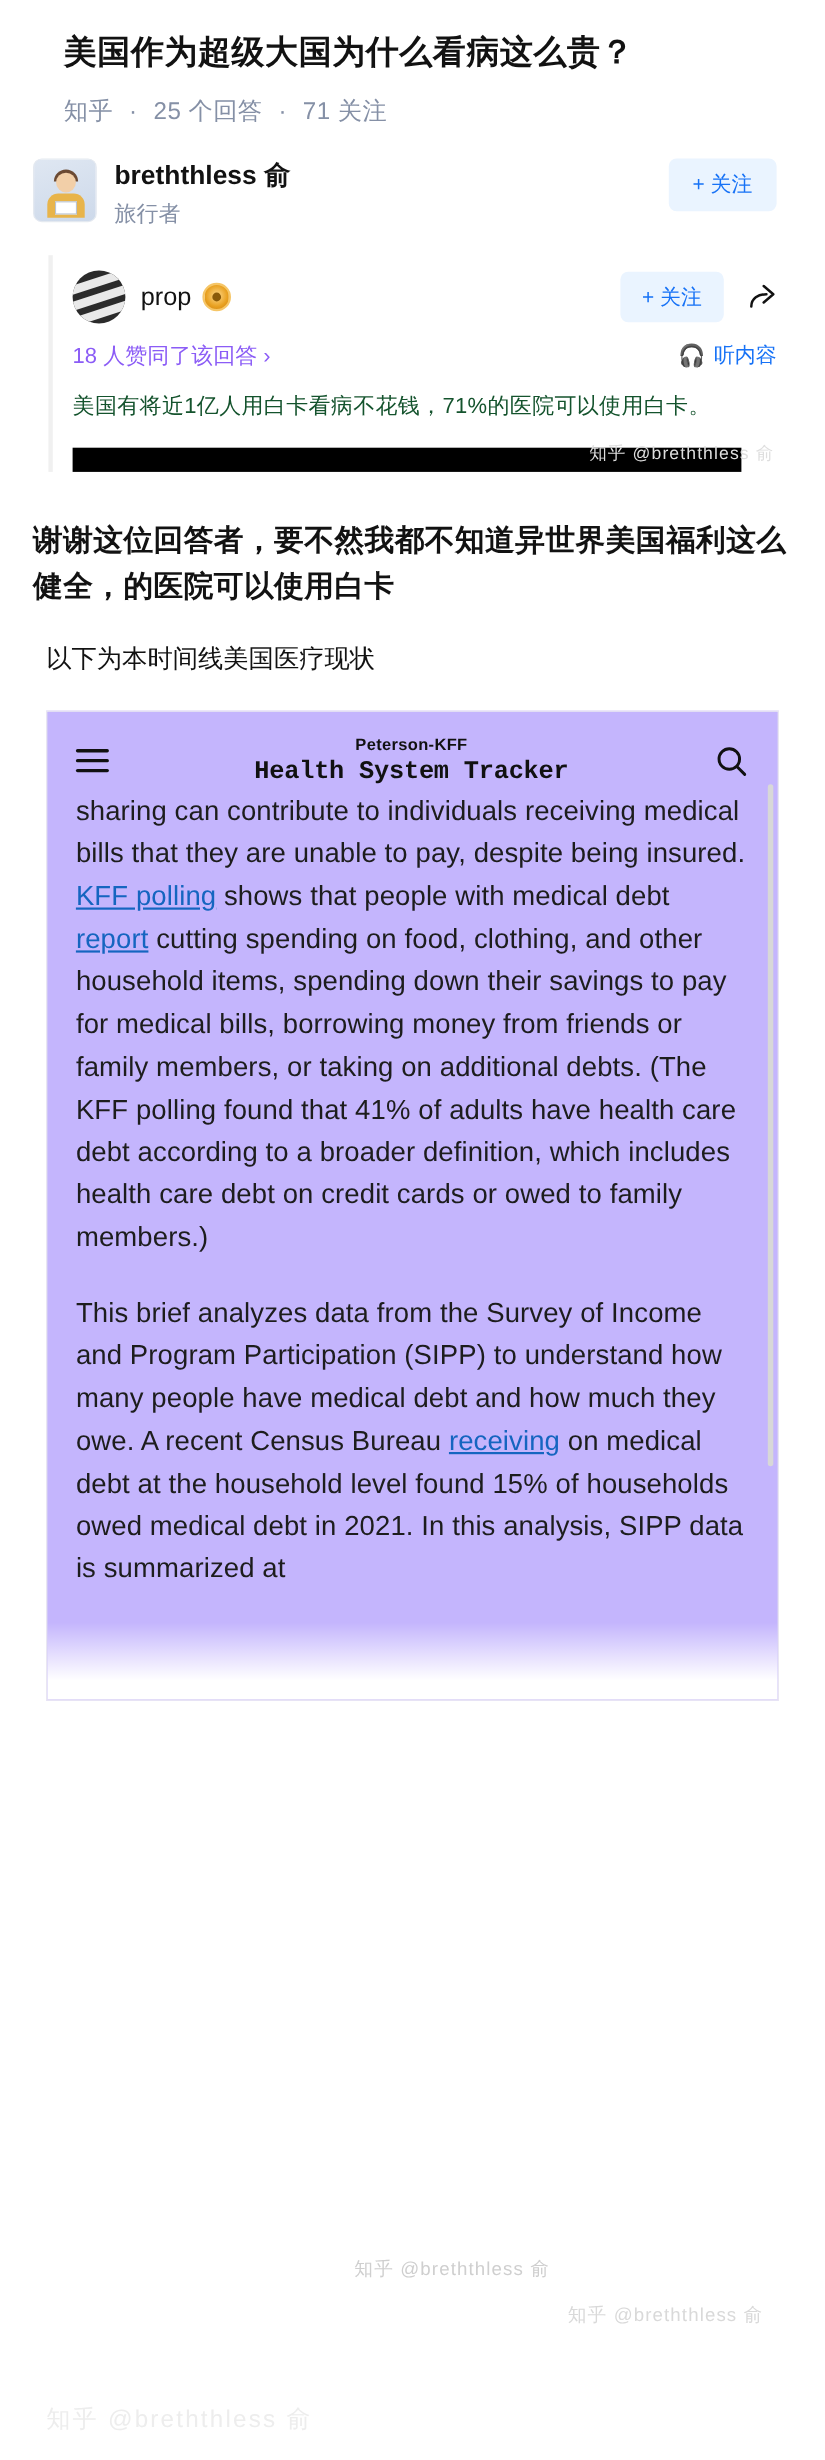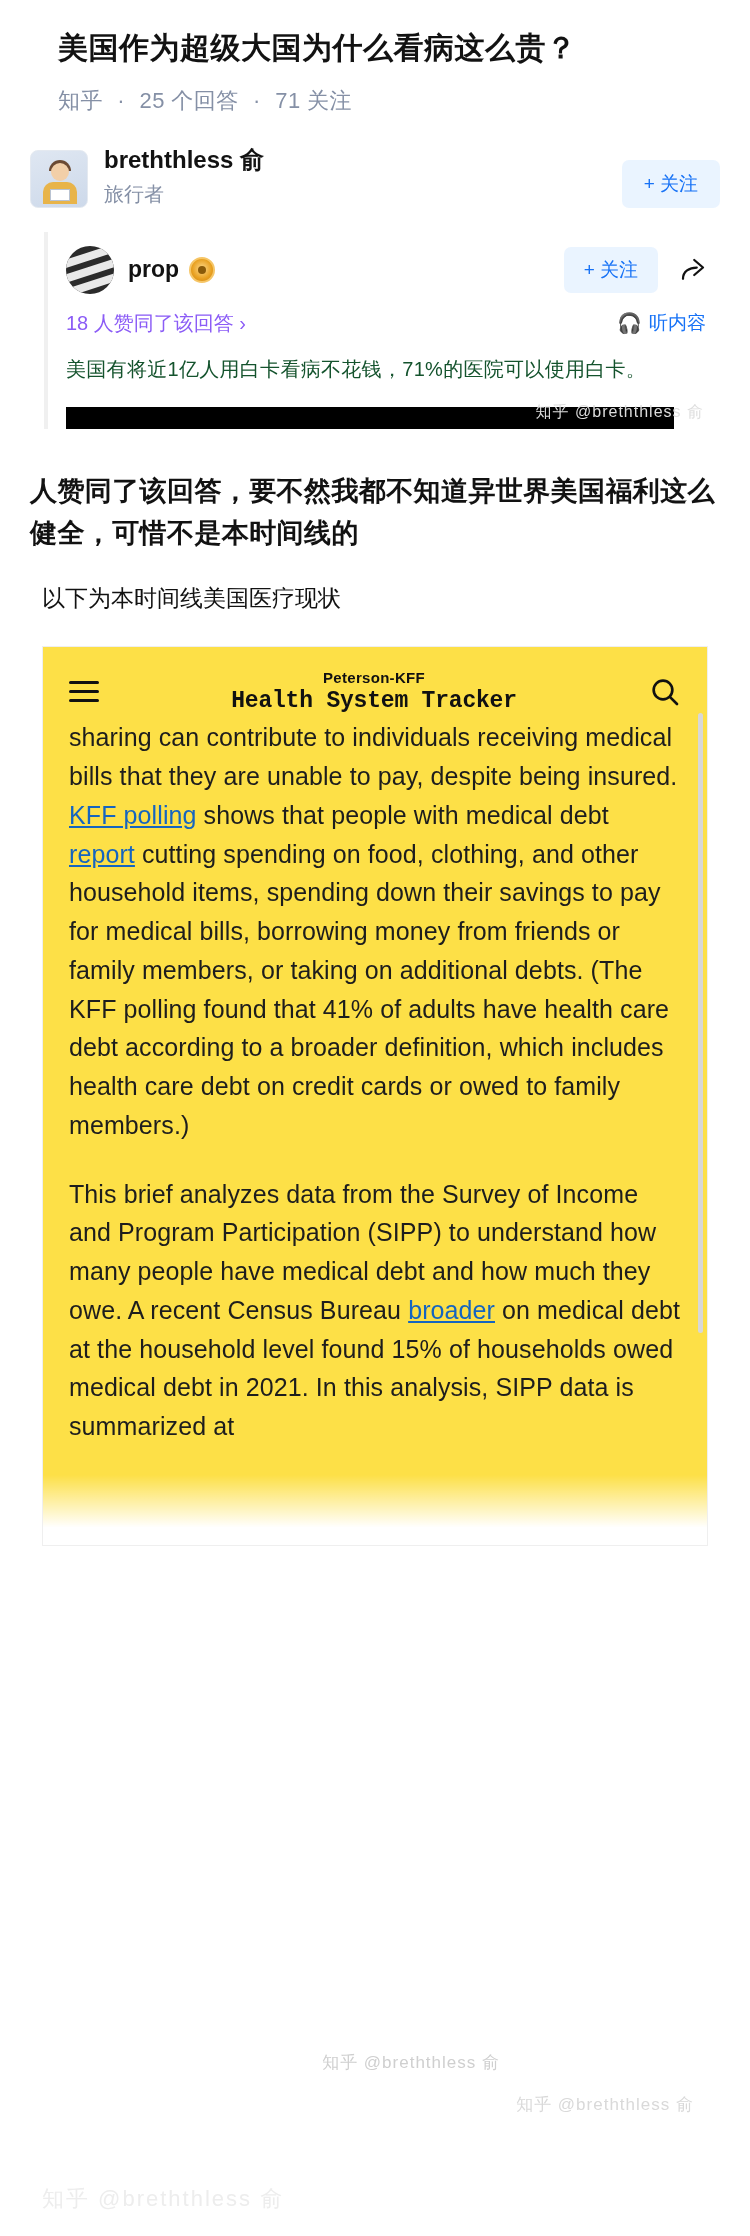--- a/index.html
+++ b/index.html
@@ -35,22 +35,22 @@
     margin-top: 16px;
     font-size: 22px;
     color: #8590a6;
     letter-spacing: .4px;
   }
   .q-meta .dot { margin: 0 8px; }
 
   
   .author-row {
     display: flex;
-    align-items: flex-end;
-    padding: 28px 30px 0 30px;
+    align-items: flex-start;
+    padding: 28px 44px 0 30px;
   }
   .avatar {
     width: 58px;
     height: 58px;
     border-radius: 8px;
     flex: 0 0 58px;
     background: linear-gradient(160deg,#dfe7f2 0%, #cdd9ea 100%);
     position: relative;
     overflow: hidden;
     border: 1px solid #e4e9f0;
@@ -138,21 +138,21 @@
     position: absolute;
     left: -6px; top: 6px;
     width: 60px; height: 8px;
     background: #e9e9e9;
     transform: rotate(-18deg);
     box-shadow: 0 14px 0 #e9e9e9, 0 28px 0 #e9e9e9;
   }
   .q-author-name {
     font-size: 23px;
     color: #121212;
-    font-weight: 700;
+    font-weight: 400;
     margin-left: 14px;
   }
   .medal {
     width: 26px; height: 26px;
     border-radius: 50%;
     margin-left: 10px;
     background: radial-gradient(circle at 50% 45%, #ffd98a 0%, #e8a020 60%, #c97d12 100%);
     border: 2px solid #f6c667;
     position: relative;
   }
@@ -240,21 +240,21 @@
   .subline {
     padding: 26px 30px 0 42px;
     font-size: 23px;
     color: #121212;
     line-height: 1.55;
   }
 
   
   .kff-shot {
     margin: 30px 42px 0 42px;
-    background: #fde047;
+    background: #c4b5fd;
     border: 1px solid #efefef;
     position: relative;
     overflow: hidden;
     height: 900px;
   }
   .kff-bar {
     display: flex;
     align-items: center;
     padding: 22px 26px 18px 26px;
   }
@@ -397,21 +397,21 @@
           <span class="hp">🎧</span>
           <span>听内容</span>
         </div>
       </div>
       <div class="q-body">美国有将近1亿人用白卡看病不花钱，71%的医院可以使用白卡。</div>
       <div class="q-redacted"></div>
       <div class="wm-quote">知乎 @breththless 俞</div>
     </div>
   </div>
 
-  <div class="commentary">人赞同了该回答，要不然我都不知道异世界美国福利这么健全，可惜不是本时间线的</div>
+  <div class="commentary">谢谢这位回答者，要不然我都不知道异世界美国福利这么健全，的医院可以使用白卡</div>
   <div class="subline">以下为本时间线美国医疗现状</div>
 
   <div class="kff-shot">
     <div class="kff-bar">
       <div class="hamburger">
         <span></span>
         <span></span>
         <span></span>
       </div>
       <div class="kff-logo">
@@ -419,21 +419,21 @@
         <div class="brand">Health System Tracker</div>
       </div>
       <svg class="search-icon" viewBox="0 0 24 24" fill="none" stroke="currentColor" stroke-width="2" stroke-linecap="round">
         <circle cx="10.5" cy="10.5" r="7"></circle>
         <path d="M16 16l5 5"></path>
       </svg>
     </div>
 
     <div class="kff-body">
       <p class="clip-top"><span>sharing can contribute to individuals receiving medical bills that they are unable to pay, despite being insured. </span><a class="kff-link">KFF polling</a><span> shows that people with medical debt </span><a class="kff-link">report</a><span> cutting spending on food, clothing, and other household items, spending down their savings to pay for medical bills, borrowing money from friends or family members, or taking on additional debts. (The KFF polling found that 41% of adults have health care debt according to a broader definition, which includes health care debt on credit cards or owed to family members.)</span></p>
-      <p><span>This brief analyzes data from the Survey of Income and Program Participation (SIPP) to understand how many people have medical debt and how much they owe. A recent Census Bureau </span><a class="kff-link">broader</a><span> on medical debt at the household level found 15% of households owed medical debt in 2021. In this analysis, SIPP data is summarized at</span></p>
+      <p><span>This brief analyzes data from the Survey of Income and Program Participation (SIPP) to understand how many people have medical debt and how much they owe. A recent Census Bureau </span><a class="kff-link">receiving</a><span> on medical debt at the household level found 15% of households owed medical debt in 2021. In this analysis, SIPP data is summarized at</span></p>
     </div>
 
     <div class="kff-scroll"></div>
     <div class="kff-fade"></div>
   </div>
 
   <div class="wm-main">知乎 @breththless 俞</div>
   <div class="wm-mid">知乎 @breththless 俞</div>
   <div class="bottom-ghost">知乎 @breththless 俞</div>
 </div>

